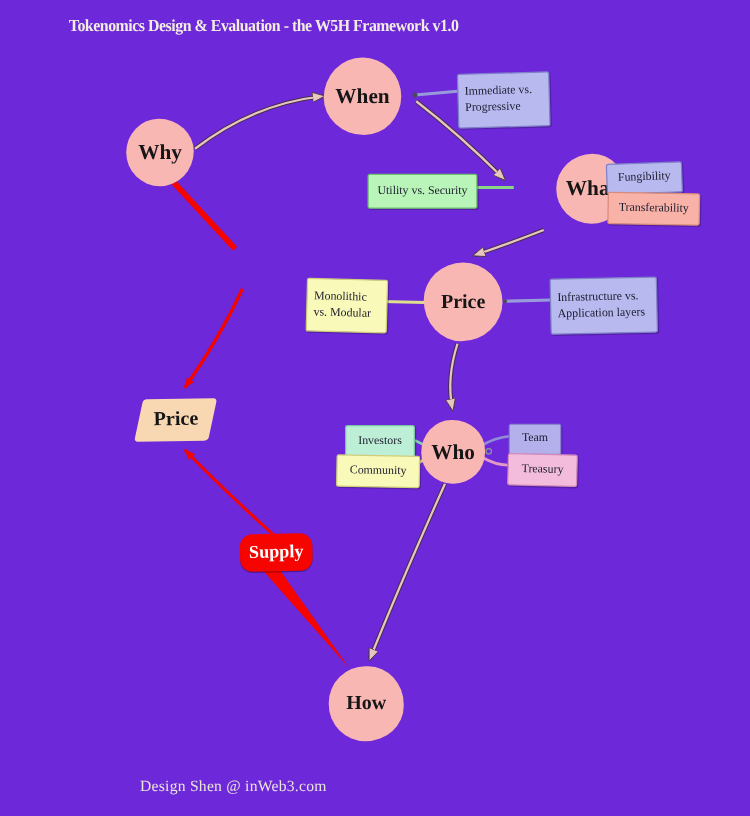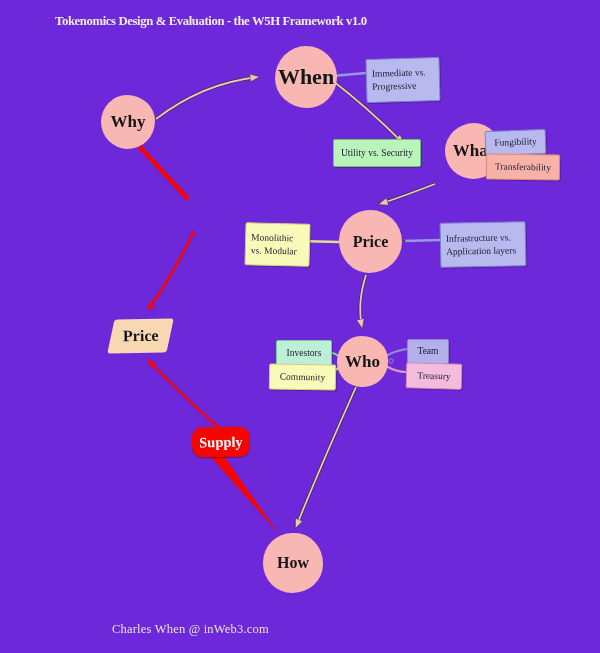--- a/index.html
+++ b/index.html
@@ -18,21 +18,21 @@
     position:absolute;left:112px;top:622px;
     color:#e9e5da;font-size:12.5px;letter-spacing:.2px;white-space:nowrap;
   }
   .node{
     position:absolute;border-radius:50%;
     background:#f9b7b4;
     display:flex;align-items:center;justify-content:center;
     color:#161616;font-weight:bold;
   }
   .n-why  {left:101px;top:95px; width:54px;height:54px;font-size:17px;border-radius:48% 52% 50% 50%/50% 48% 52% 50%;}
-  .n-when {left:275px;top:46px; width:62px;height:62px;font-size:22px;border-radius:50% 50% 48% 52%/52% 50% 50% 48%;}
+  .n-when {left:259px;top:46px; width:62px;height:62px;font-size:17px;border-radius:50% 50% 48% 52%/52% 50% 50% 48%;}
   .n-what {left:413px;top:123px;width:56px;height:56px;font-size:17px;border-radius:52% 48% 50% 50%/50% 52% 48% 50%;margin-left:32px;}
   .n-where{left:339px;top:210px;width:63px;height:63px;font-size:16px;border-radius:50% 50% 52% 48%/48% 50% 50% 52%;}
   .n-who  {left:337px;top:336px;width:51px;height:51px;font-size:17px;border-radius:48% 52% 50% 50%/52% 48% 50% 50%;}
   .n-how  {left:263px;top:533px;width:60px;height:60px;font-size:16px;border-radius:50% 48% 52% 50%/50% 52% 48% 50%;}
   .pill{
     position:absolute;background:#f50400;border-radius:10px;
     display:flex;align-items:center;justify-content:center;
     color:#fff;font-weight:bold;box-shadow:0 1px 0 rgba(0,0,0,.3);
   }
   .p-demand{left:156px;top:195px;width:69px;height:33px;font-size:15.5px;}
@@ -46,21 +46,21 @@
   .price span{display:block;transform:skewX(13deg);color:#161616;font-weight:bold;font-size:16px;}
   .note{
     position:absolute;border:1.5px solid;border-radius:2px;
     font-size:9.5px;color:#1c1c2e;line-height:1.35;
     display:flex;flex-direction:column;justify-content:center;
     padding:2px 5px;box-shadow:1px 1px 0 rgba(0,0,0,.22);
     white-space:nowrap;
   }
   .note.center{align-items:center;}
   .c-lavender{background:#b8b9ef;border-color:#7f81c8;}
-  .c-green   {background:#b9f4b9;border-color:#6fbf6f;margin-left:39px;}
+  .c-green   {background:#b9f4b9;border-color:#6fbf6f;}
   .c-yellow  {background:#f9f9b9;border-color:#cfcf7a;}
   .c-salmon  {background:#f8b2a8;border-color:#d98b79;}
   .c-mint    {background:#bdeed6;border-color:#79c8a2;}
   .c-purple  {background:#b4b0ec;border-color:#8a85cf;}
   .c-rose    {background:#f4bcdc;border-color:#d38cba;}
   .b-immediate     {left:366px;top:58px; width:62px;height:38px;transform:rotate(-1.5deg);}
   .b-utility       {left:294px;top:139px;width:76px;height:22px;}
   .b-fungibility   {left:485px;top:130px;width:49px;height:19px;transform:rotate(-2deg);}
   .b-transferability{left:486px;top:154px;width:62px;height:20px;transform:rotate(1deg);}
   .b-monolithic    {left:245px;top:223px;width:53px;height:37px;transform:rotate(1.5deg);}
@@ -163,14 +163,14 @@
   <div class="note center c-yellow b-community">
     <span>Community</span>
   </div>
   <div class="note center c-purple b-team">
     <span>Team</span>
   </div>
   <div class="note center c-rose b-treasury">
     <span>Treasury</span>
   </div>
 
-  <div class="footer">Charles When @ inWeb3.com</div>
+  <div class="footer">Design Shen @ inWeb3.com</div>
 </div>
 
 </body></html>

